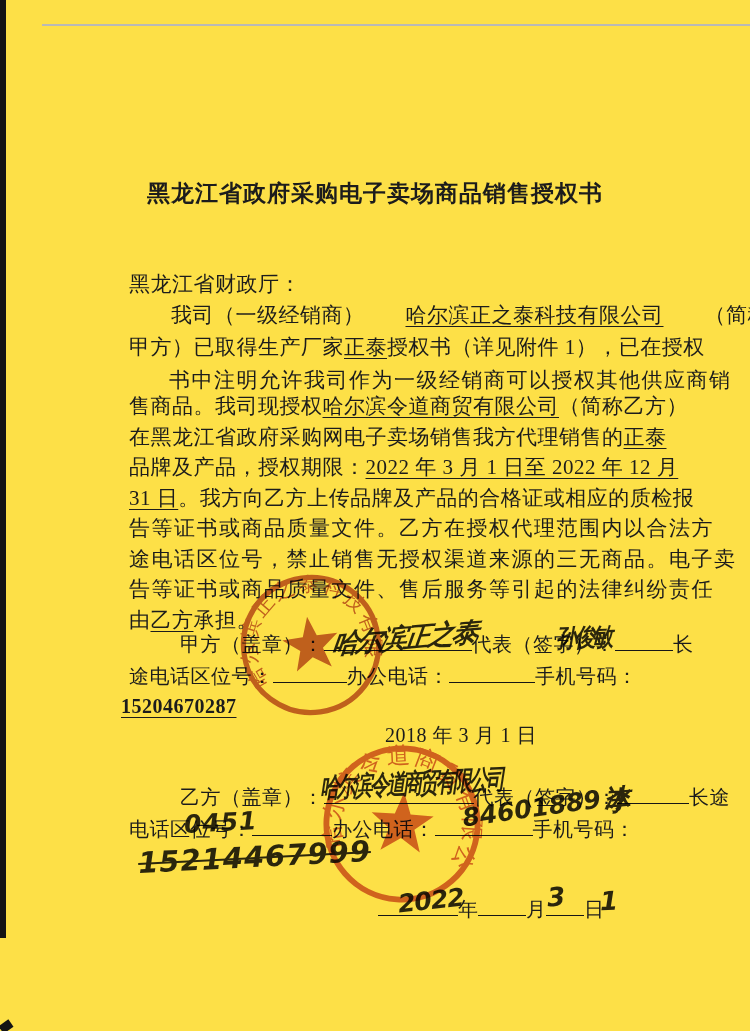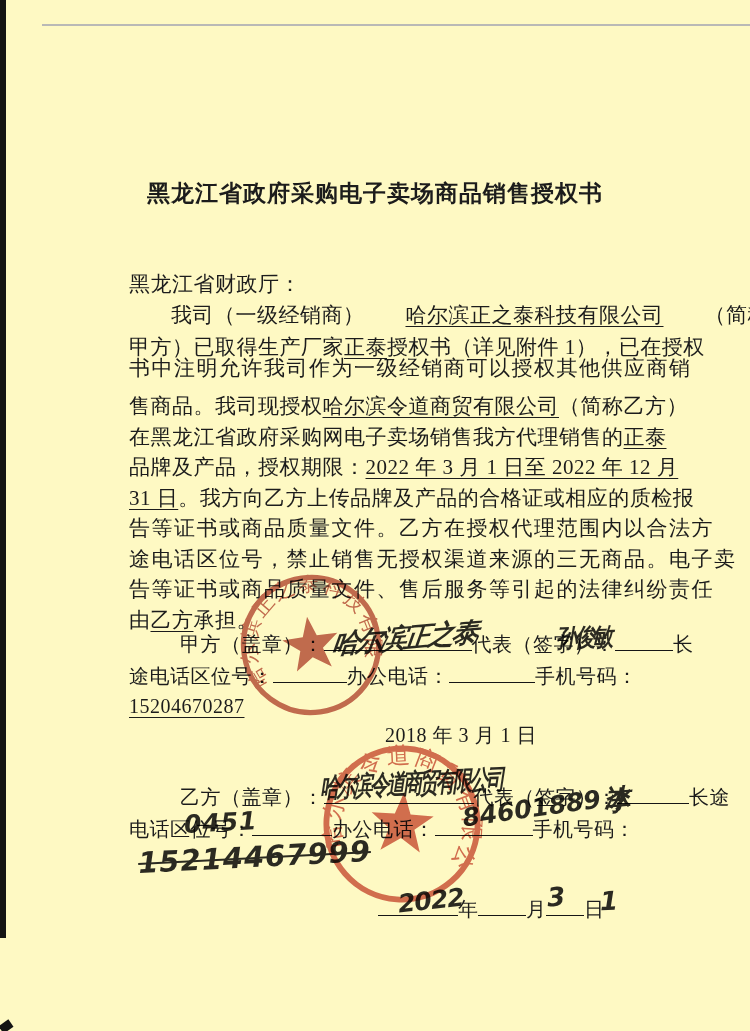--- a/index.html
+++ b/index.html
@@ -1,18 +1,18 @@
 <!DOCTYPE html>
 <html><head>
 <meta charset="utf-8">
 <style>
   html,body{margin:0;padding:0;background:#ffffff;}
   .page{
     position:relative;width:750px;height:1031px;overflow:hidden;
-    background:#fef9c3;
+    background:#fde047;
     font-family:"Liberation Serif","DejaVu Serif",serif;
     color:#1c1c1c;
   }
   
   .edge-left{position:absolute;left:0;top:0;width:6px;height:938px;background:#141414;z-index:6;}
   .edge-corner{position:absolute;left:0;top:1022px;width:12px;height:9px;background:#141414;transform:rotate(-35deg);z-index:6;}
   .edge-top{position:absolute;left:42px;top:24px;width:708px;height:2px;background:#b9b9b6;z-index:6;}
 
   .title{
     position:absolute;left:0;top:178px;width:750px;text-align:center;
@@ -79,21 +79,21 @@
   <div class="bline indent" style="top:303px;gap:41px;">
     <span class="seg">我司（一级经销商）</span>
     <span class="seg u">哈尔滨正之泰科技有限公司</span>
     <span class="seg">（简称</span>
   </div>
   <div class="bline" style="top:335px;">
     <span class="seg">甲方）已取得生产厂家</span>
     <span class="seg u">正泰</span>
     <span class="seg">授权书（详见附件 1），已在授权</span>
   </div>
-  <div class="bline noflex" style="top:356px;letter-spacing:1.5px;">书中注明允许我司作为一级经销商可以授权其他供应商销</div>
+  <div class="bline noflex" style="top:368px;letter-spacing:1.5px;margin-left:40px;">书中注明允许我司作为一级经销商可以授权其他供应商销</div>
   <div class="bline" style="top:394px;">
     <span class="seg">售商品。我司现授权</span>
     <span class="seg u">哈尔滨令道商贸有限公司</span>
     <span class="seg">（简称乙方）</span>
   </div>
   <div class="bline" style="top:425px;">
     <span class="seg">在黑龙江省政府采购网电子卖场销售我方代理销售的</span>
     <span class="seg u">正泰</span>
   </div>
   <div class="bline" style="top:455px;">
@@ -110,21 +110,21 @@
   <div class="bline noflex" style="top:608px;">
     <span class="seg">由</span><span class="seg u">乙方</span><span class="seg">承担。</span>
   </div>
 
   <div class="sigrow" style="left:180px;top:631px;">
     <span>甲方（盖章）：</span><span class="blank" style="width:148px;"></span><span>代表（签字）：</span><span class="blank" style="width:58px;"></span><span>长</span>
   </div>
   <div class="sigrow" style="left:129px;top:663px;">
     <span>途电话区位号：</span><span class="blank" style="width:74px;"></span><span>办公电话：</span><span class="blank" style="width:86px;"></span><span>手机号码：</span>
   </div>
-  <div class="sigrow u" style="left:129px;top:695px;">15204670287</div>
+  <div class="sigrow u" style="left:121px;top:695px;font-weight:bold;">15204670287</div>
   <div class="datea">2018 年 3 月 1 日</div>
 
   <div class="sigrow" style="left:180px;top:784px;">
     <span>乙方（盖章）：</span><span class="blank" style="width:150px;"></span><span>代表（签字）：</span><span class="blank" style="width:72px;"></span><span>长途</span>
   </div>
   <div class="sigrow" style="left:129px;top:816px;">
     <span>电话区位号：</span><span class="blank" style="width:80px;"></span><span>办公电话：</span><span class="blank" style="width:98px;"></span><span>手机号码：</span>
   </div>
 
   <div class="dateb">

